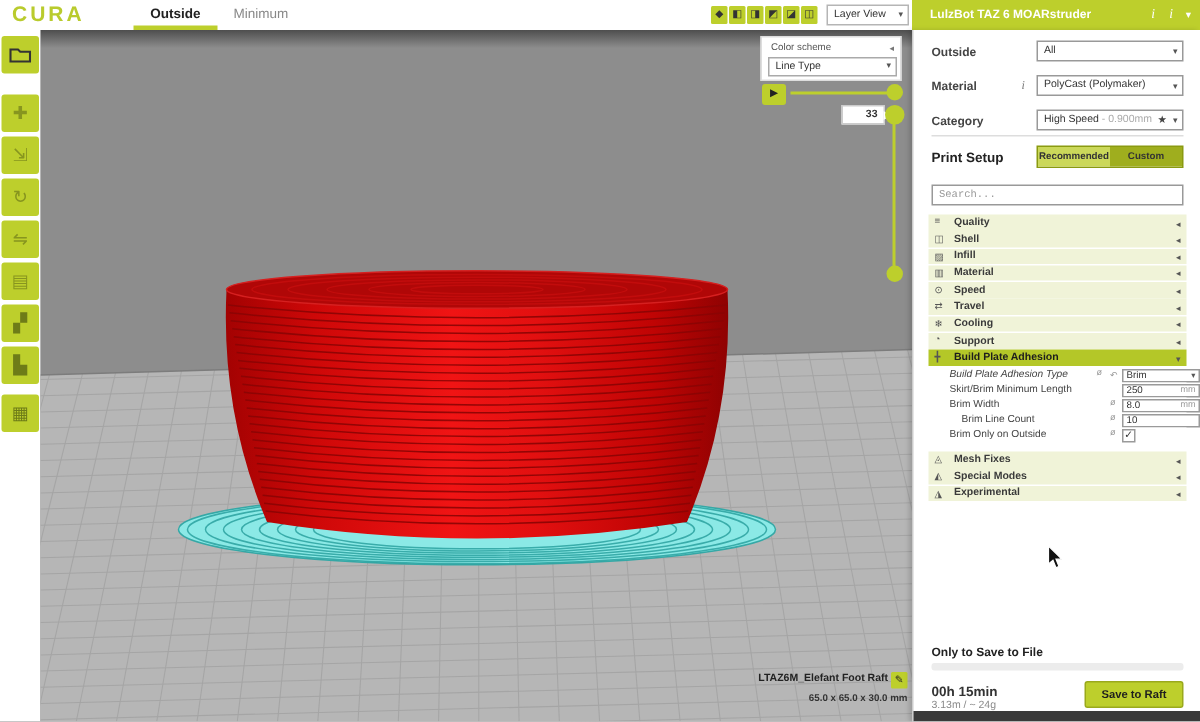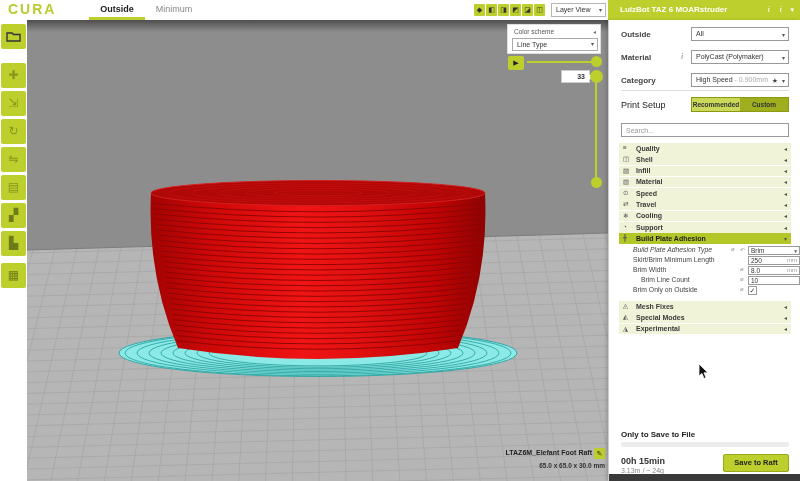--- a/index.html
+++ b/index.html
@@ -70,27 +70,27 @@
       border-left:1px solid #ccc;box-shadow:-2px 0 3px rgba(0,0,0,.15)}
   .mlabel{position:absolute;left:12px;font-size:8px;font-weight:700;color:#444}
   .mselect{position:absolute;left:82px;width:98px;height:14px;border:1px solid #999;background:#fff;
            font-size:7px;line-height:12px;padding-left:4px;color:#333;white-space:nowrap;overflow:hidden}
   .mselect .dd{position:absolute;right:3px;top:1px;font-size:6px;color:#555}
   .mselect .star{position:absolute;right:10px;top:1px;font-size:7px;color:#444}
   .suffix{color:#aaa}
   .info-mat{position:absolute;left:72px;top:32px;font-size:8px;font-style:italic;
             font-family:"Liberation Serif",serif;color:#777}
   .divider{position:absolute;left:12px;top:70px;width:168px;height:1px;background:#ddd}
-  .ps-label{position:absolute;left:12px;top:80px;font-size:9px;font-weight:400;color:#222}
+  .ps-label{position:absolute;left:12px;top:80px;font-size:9px;font-weight:700;color:#222}
   .ps-toggle{position:absolute;left:82px;top:77px;width:98px;height:15px;border:1px solid #8a9a10;display:flex}
   .ps-toggle .half{flex:1;font-size:6.5px;font-weight:700;text-align:center;line-height:13px;color:#333}
   .half.rec{background:var(--toggle-light)}
   .half.cus{background:var(--accent-dark)}
   .search{position:absolute;left:12px;top:103px;width:168px;height:14px;border:1px solid #999;
-          font-size:7px;padding-left:4px;color:#333;font-family:Liberation Sans, sans-serif}
+          font-size:7px;padding-left:4px;color:#333;font-family:Liberation Mono, monospace}
   .search::placeholder{color:#999}
 
   .set-list{position:absolute;left:10px;top:123px;width:172px}
   .cat{position:relative;height:10.5px;margin-bottom:0.8px;background:var(--row-bg)}
   .cat .ic{position:absolute;left:4px;top:1px;font-size:6.5px;color:#555}
   .cat .lb{position:absolute;left:17px;top:1.5px;font-size:7px;font-weight:700;color:#3a3a3a}
   .cat .ch{position:absolute;right:4px;top:1.5px;font-size:6px;color:#555}
   .cat.sel{height:11px;background:var(--row-selected)}
   .cat.sel .lb{color:#1d1d1d}
   .gap-top{margin-top:6px}

